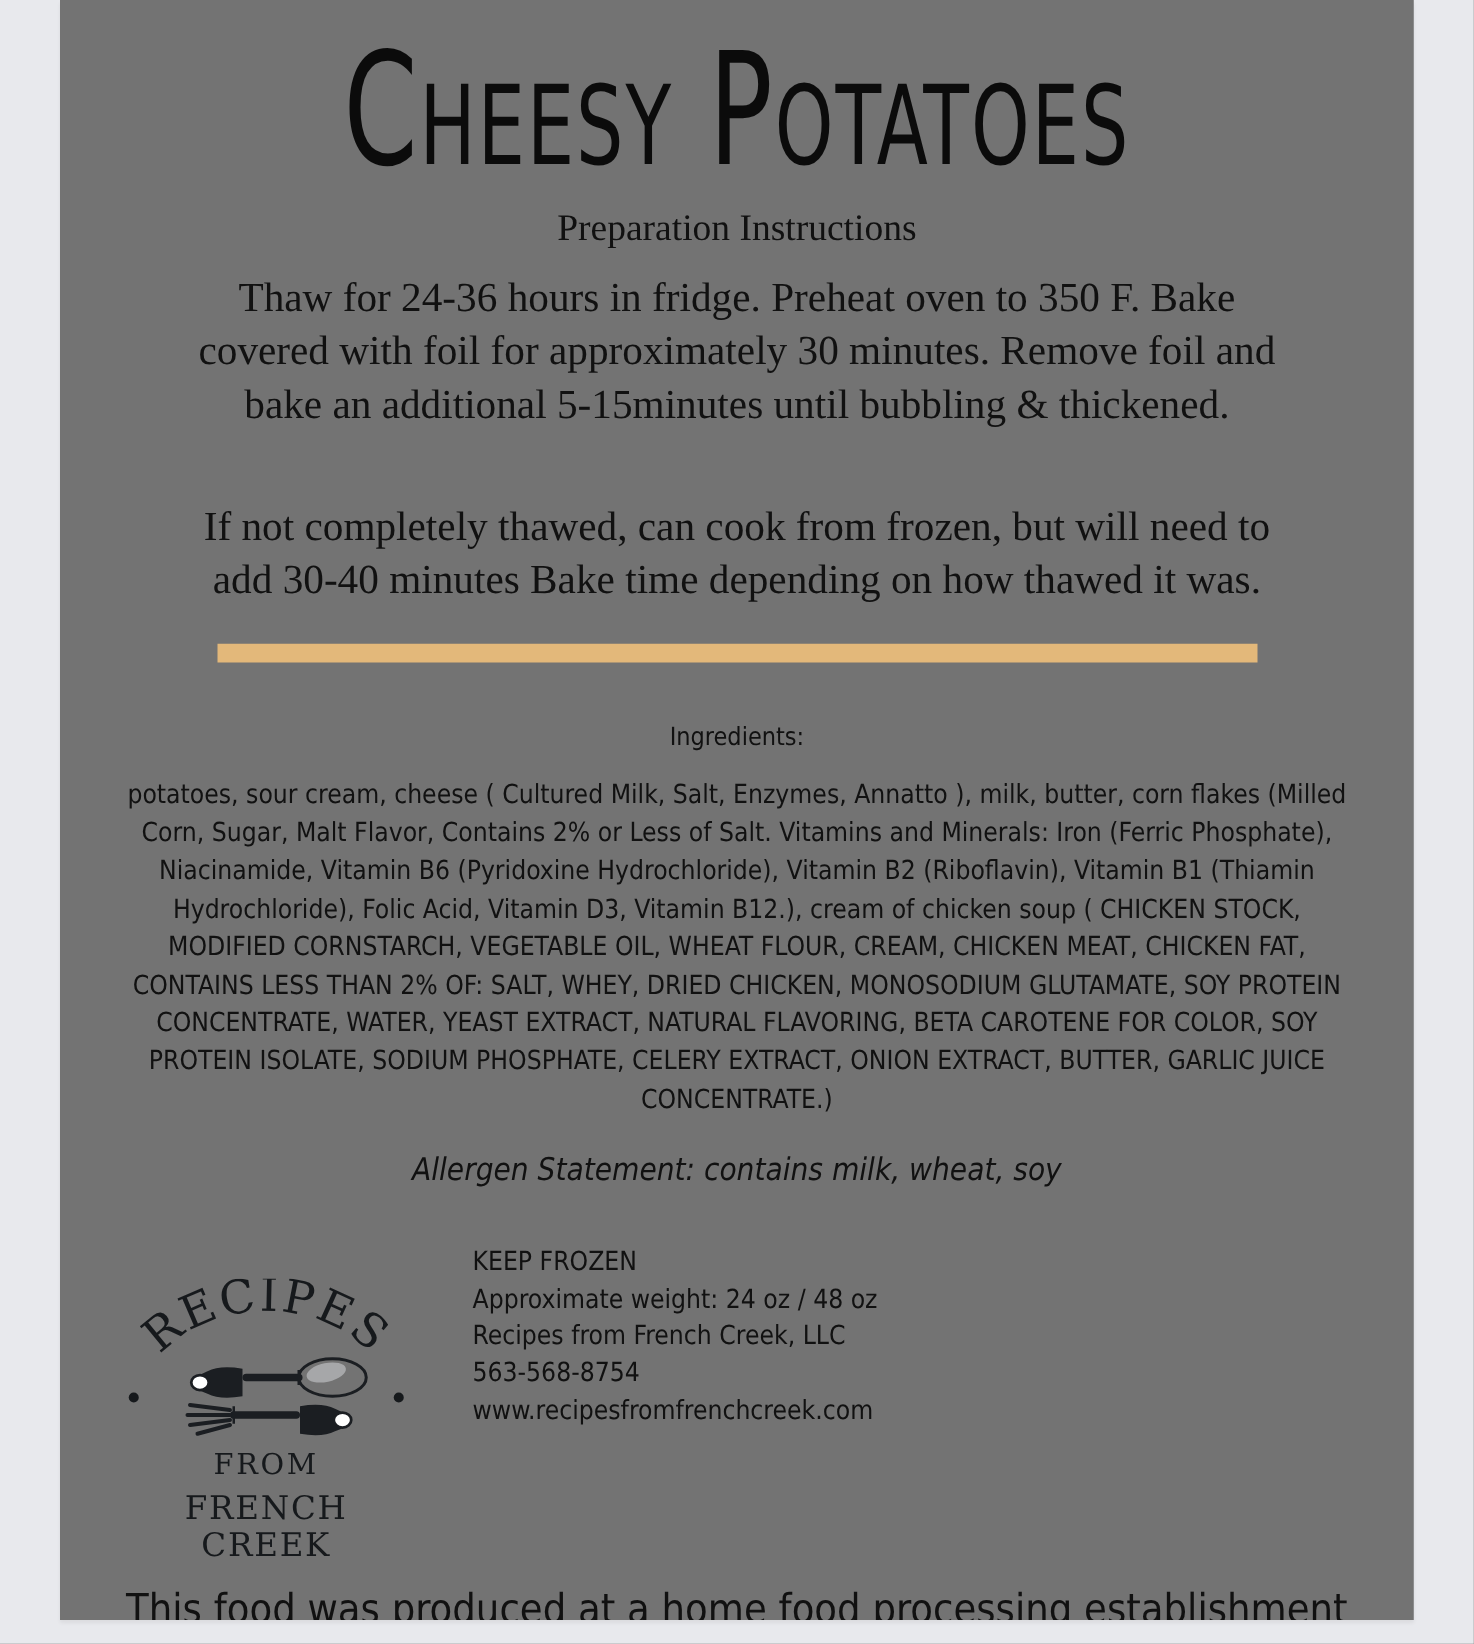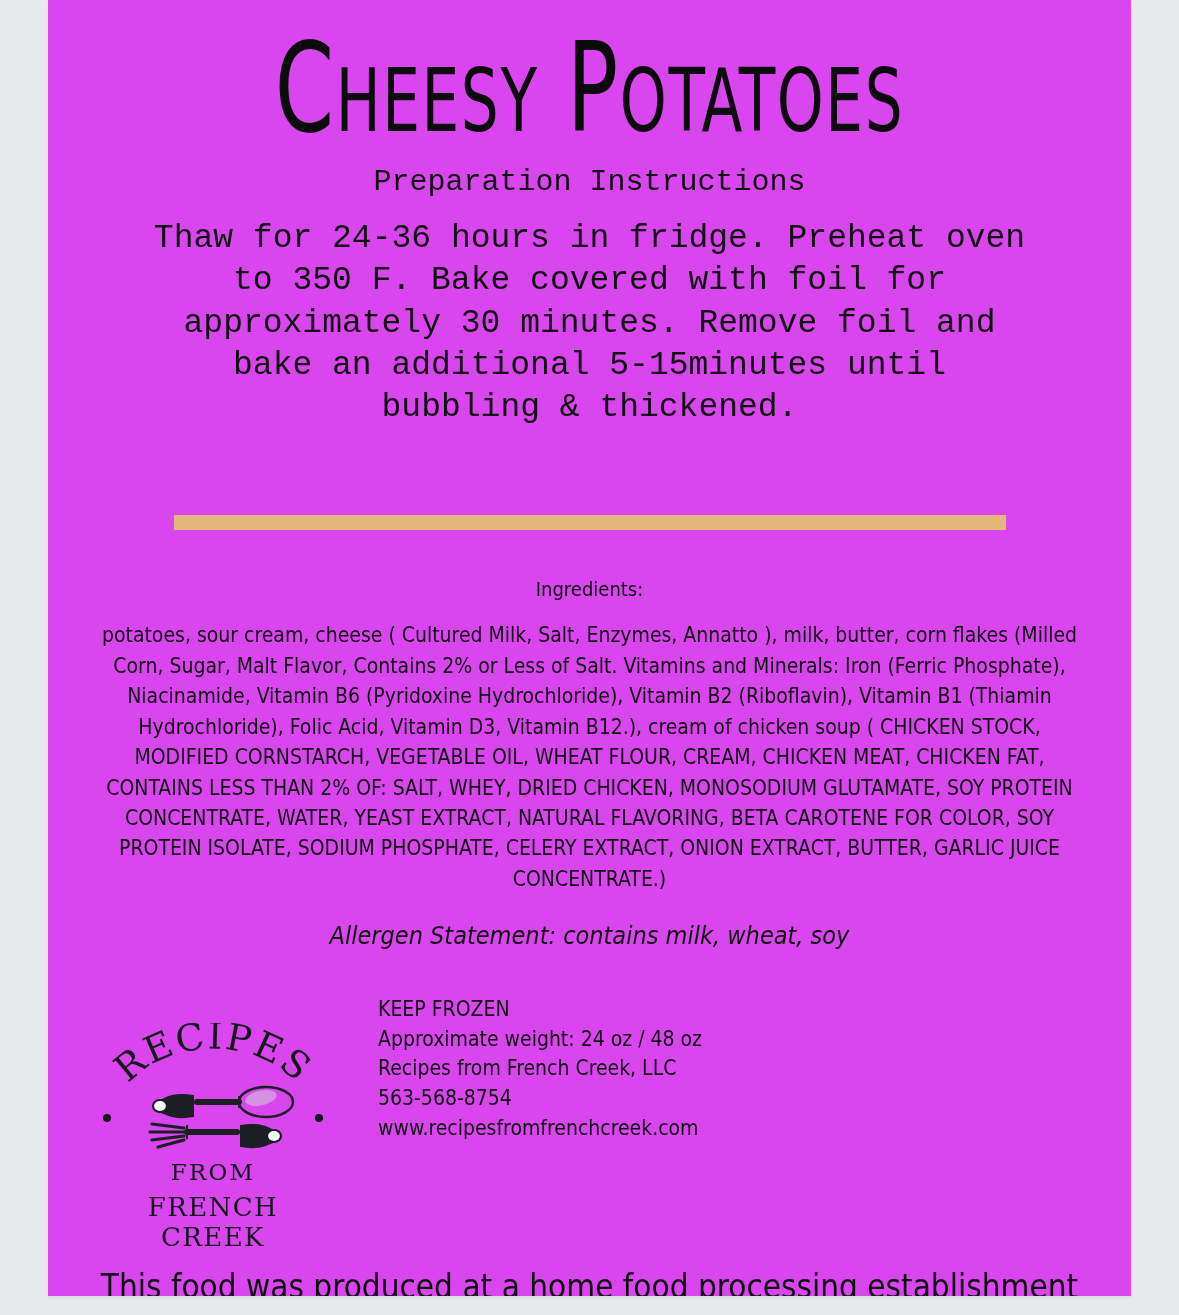--- a/index.html
+++ b/index.html
@@ -14,21 +14,21 @@
     overflow: hidden;
   }
 
   
   .page {
     position: absolute;
     left: 48px;
     top: 0;
     width: 1083px;
     height: 1296px;
-    background: #d946ef;
+    background: #737373;
     box-shadow: 0 2px 3px rgba(0,0,0,0.06);
     overflow: hidden;
   }
 
   
   .title {
     text-align: center;
     margin: 0;
     padding-top: 14px;
     font-family: "DejaVu Sans Condensed", "Liberation Sans Narrow", "Liberation Sans", sans-serif;
@@ -43,21 +43,21 @@
     white-space: nowrap;
     font-variant: small-caps;
   }
 
   
   .prep-block {
     margin: 0;
     padding: 10px 88px 0 88px;
     text-align: center;
     color: #111;
-    font-family: Liberation Mono, monospace;
+    font-family: Liberation Serif, serif;
     font-stretch: condensed;
     font-size: 33px;
     line-height: 1.28;
   }
   .prep-heading {
     font-size: 30px;
     line-height: 1.3;
     margin-bottom: 2px;
   }
   .prep-body { margin: 16px; }
@@ -164,20 +164,21 @@
 <body>
 
 <div class="page">
 
   <h1 class="title">Cheesy Potatoes</h1>
 
   <div class="prep-block">
     <div class="prep-heading">Preparation Instructions</div>
     <div class="prep-body">Thaw for 24-36 hours in fridge. Preheat oven to 350 F. Bake covered with foil for approximately 30  minutes. Remove foil and bake an additional 5-15minutes until bubbling &amp; thickened.</div>
     <div class="prep-gap"></div>
+    <div class="prep-note">If not completely thawed, can cook from frozen, but will need to add 30-40 minutes Bake time depending on how thawed it was.</div>
   </div>
 
   <div class="divider-wrap">
     <div class="divider"></div>
   </div>
 
   <div class="ingredients-wrap">
     <div class="ingredients-heading">Ingredients:</div>
     <div class="ingredients-body">potatoes, sour cream, cheese ( Cultured Milk, Salt, Enzymes, Annatto ), milk, butter, corn flakes (Milled Corn, Sugar, Malt Flavor, Contains 2% or Less of Salt. Vitamins and Minerals: Iron (Ferric Phosphate), Niacinamide, Vitamin B6 (Pyridoxine Hydrochloride), Vitamin B2 (Riboflavin), Vitamin B1 (Thiamin Hydrochloride), Folic Acid, Vitamin D3, Vitamin B12.), cream of chicken soup ( CHICKEN STOCK, MODIFIED CORNSTARCH, VEGETABLE OIL, WHEAT FLOUR, CREAM, CHICKEN MEAT, CHICKEN FAT, CONTAINS LESS THAN 2% OF: SALT, WHEY, DRIED CHICKEN, MONOSODIUM GLUTAMATE, SOY PROTEIN CONCENTRATE, WATER, YEAST EXTRACT, NATURAL FLAVORING, BETA CAROTENE FOR COLOR, SOY PROTEIN ISOLATE, SODIUM PHOSPHATE, CELERY EXTRACT, ONION EXTRACT, BUTTER, GARLIC JUICE CONCENTRATE.)</div>
     <div class="allergen">Allergen Statement: contains milk, wheat, soy</div>

